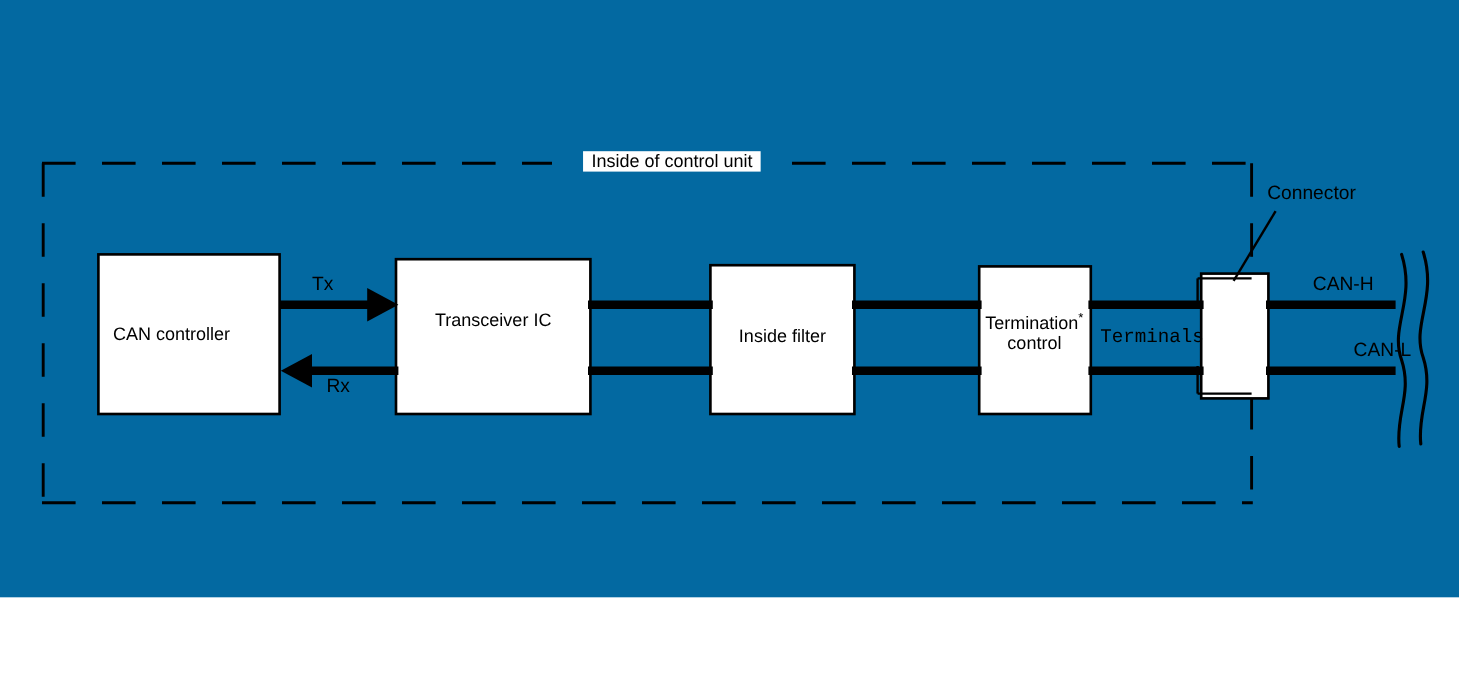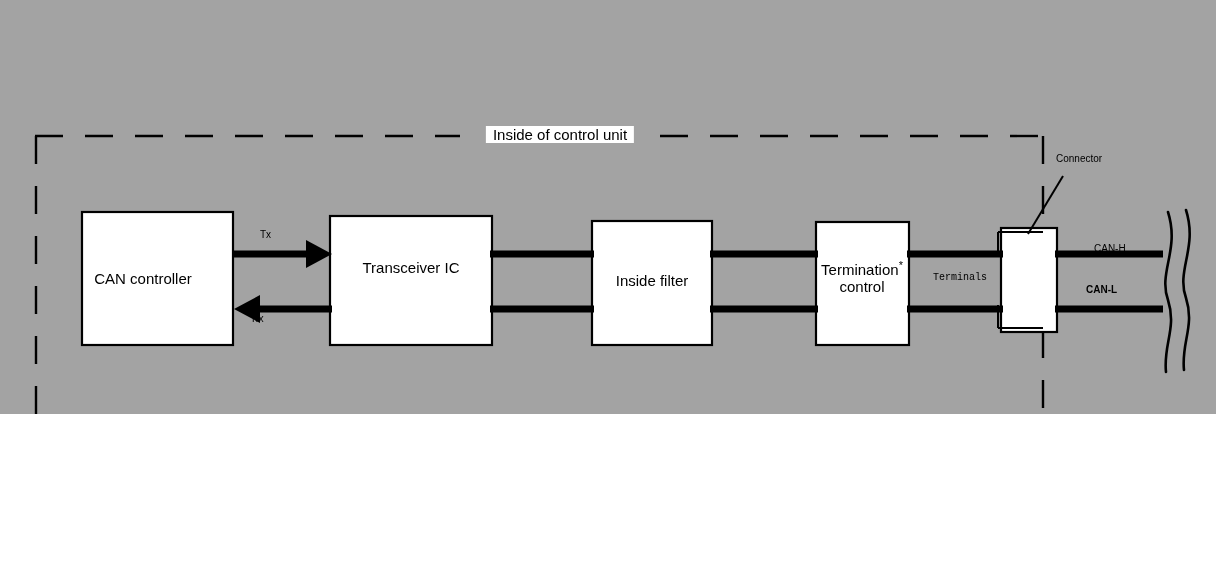--- a/index.html
+++ b/index.html
@@ -7,22 +7,22 @@
     padding: 0;
     background: #ffffff;
   }
   body {
     font-family: "Liberation Sans", sans-serif;
     color: #000000;
   }
   #canvas {
     position: relative;
     width: 1216px;
-    height: 414px;
-    background: #a3a3a3;
+    height: 498px;
+    background: #0369a1;
     overflow: hidden;
   }
   svg#diagram {
     position: absolute;
     left: 0;
     top: 0;
     width: 1216px;
     height: 582px;
   }
   .box-rect {
@@ -63,21 +63,21 @@
     font-family: "Liberation Sans", sans-serif;
     color: #000000;
     white-space: nowrap;
     line-height: 1.15;
   }
   .box-label {
     font-size: 15px;
     text-align: center;
   }
   .small-label {
-    font-size: 10px;
+    font-size: 16px;
   }
   .sup-star {
     font-size: 11px;
     vertical-align: super;
   }
   .center-x {
     transform: translateX(-50%);
   }
   .header-label {
     font-size: 15px;
@@ -171,19 +171,19 @@
     </div>
     <div>control</div>
   </div>
 
   <div class="lbl small-label center-x" style="left:960px; top:272px;font-family:Liberation Mono, monospace;">Terminals</div>
 
   <div class="lbl small-label" style="left:1056px; top:153px;">Connector</div>
 
   <div class="lbl small-label" style="left:260px; top:229px;">Tx</div>
 
-  <div class="lbl small-label" style="left:252px; top:314px;font-family:Liberation Mono, monospace;">Rx</div>
+  <div class="lbl small-label" style="left:272px; top:314px;">Rx</div>
 
-  <div class="lbl small-label" style="left:1094px; top:243px;">CAN-H</div>
+  <div class="lbl small-label" style="left:1094px; top:229px;">CAN-H</div>
 
-  <div class="lbl small-label" style="left:1086px; top:284px;font-weight:bold;">CAN-L</div>
+  <div class="lbl small-label" style="left:1128px; top:284px;">CAN-L</div>
 
 </div>
 
 </body></html>

